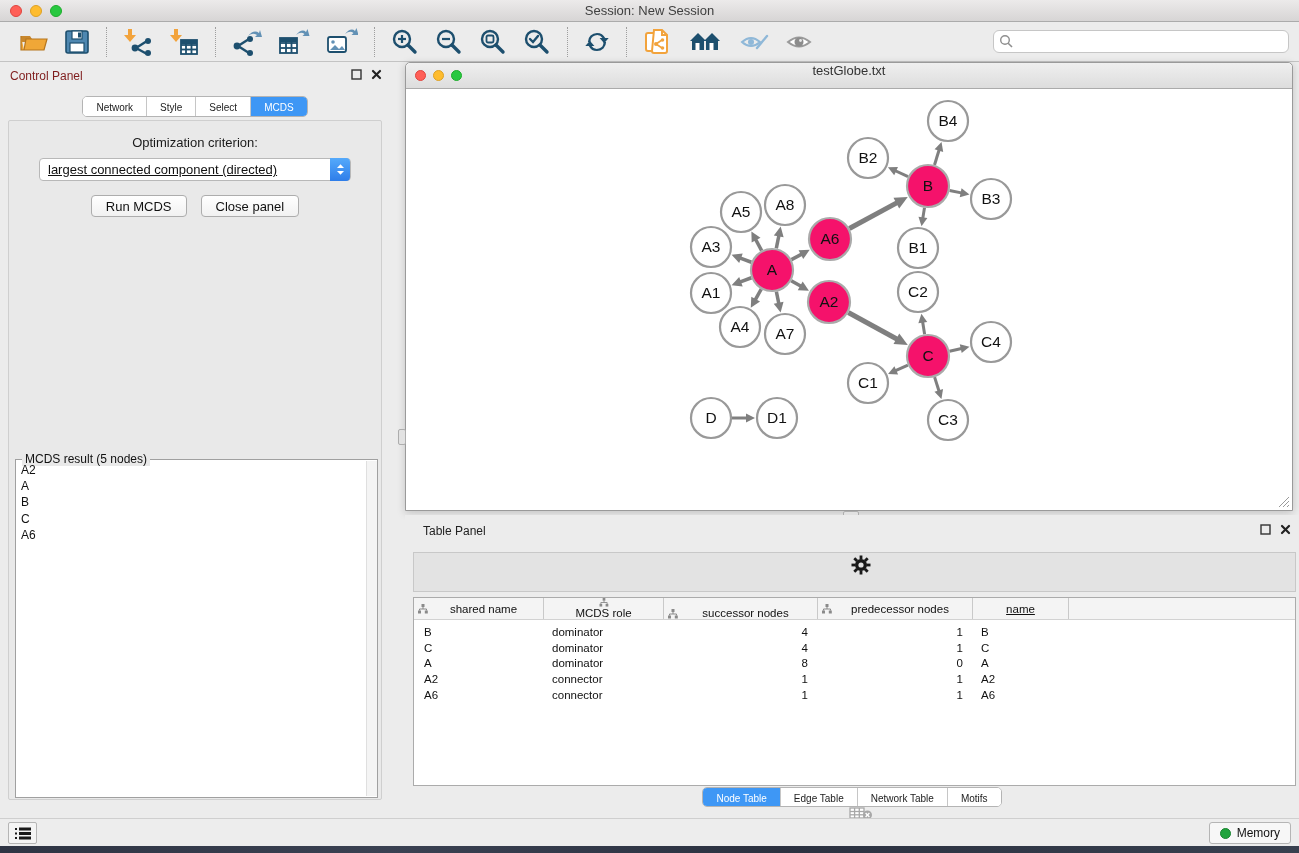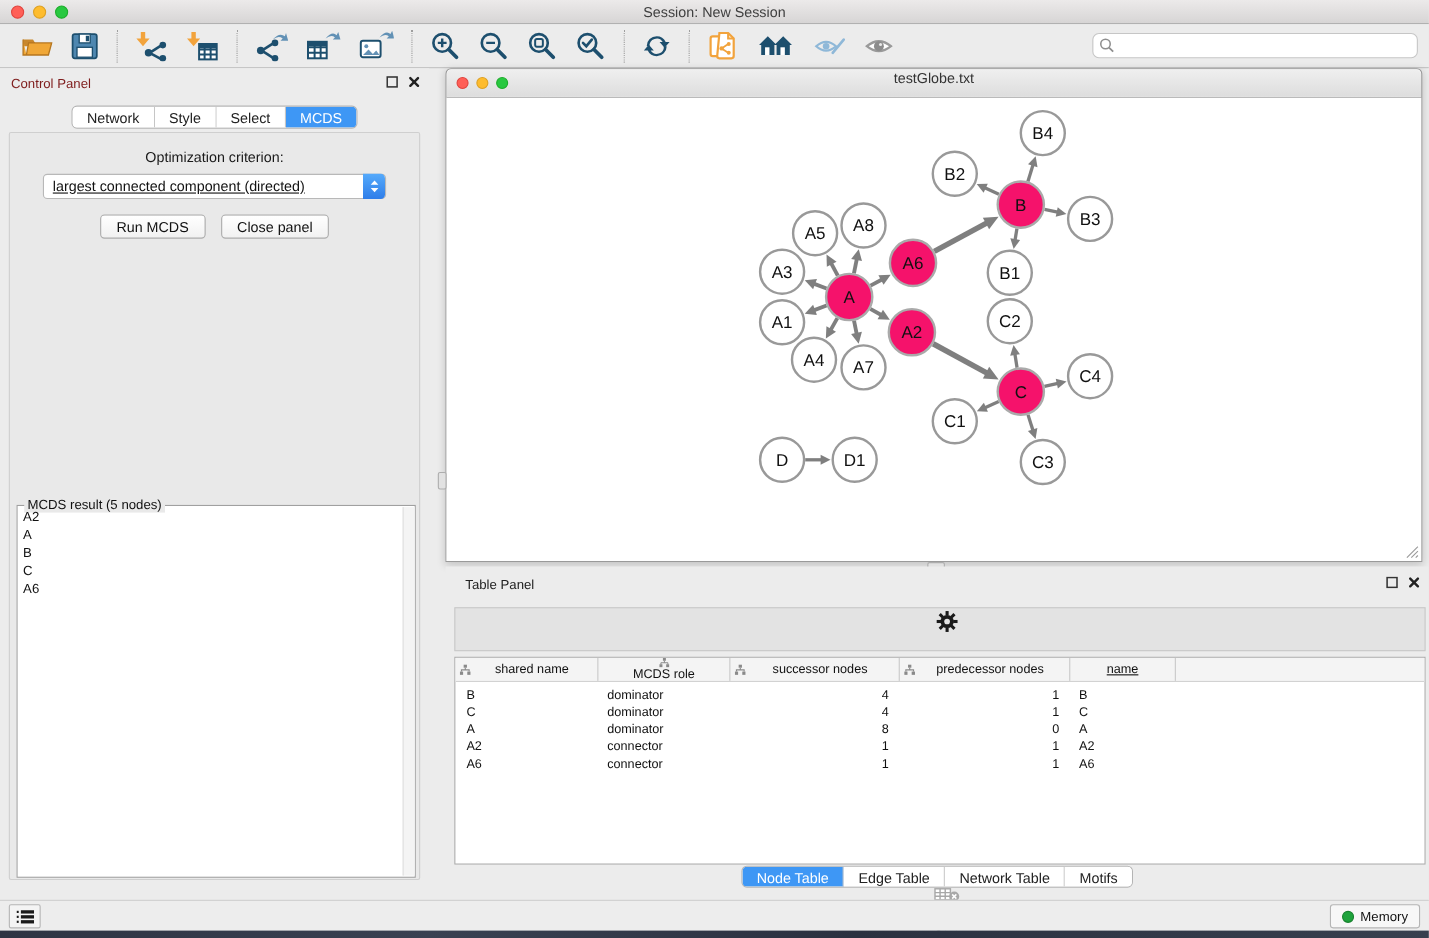--- a/index.html
+++ b/index.html
@@ -26,21 +26,21 @@
   .tb-search input { width:100%; height:100%; border:1px solid #C6C6C6; border-radius:6px; padding-left:24px;
     font-size:12px; background:#FFFFFF; outline:none; color:#333; }
   .tb-search svg { position:absolute; left:6px; top:4px; }
 
   
   .control-panel { position:absolute; left:0; top:62px; width:390px; height:756px; background:#ECECEC; }
   .panel-header { position:relative; height:28px; }
   .panel-header .ph-title { position:absolute; left:10px; top:7px; font-size:12px; color:#7f1d1d; }
   .ph-icons { position:absolute; right:8px; top:7px; display:flex; gap:9px; }
   .seg { display:flex; justify-content:center; border:1px solid #B4B4B4; border-radius:5px; overflow:hidden; background:#FFF; height:21px; }
-  .seg-item { font-size:13px; color:#222; padding:2px 13px; background:#FFF; border-right:1px solid #C6C6C6; line-height:17px; }
+  .seg-item { font-size:10px; color:#222; padding:2px 13px; background:#FFF; border-right:1px solid #C6C6C6; line-height:17px; }
   .seg-item:last-child { border-right:none; }
   .seg-item.sel { background:#3E97F5; color:#FFF; }
   .ctl-tabs-row { display:flex; justify-content:center; margin-top:6px; }
   .ctl-body { position:absolute; left:8px; top:58px; width:374px; height:680px; background:#E9E9E9;
     border:1px solid #CFCFCF; border-radius:2px; }
   .opt-label { text-align:center; margin-top:14px; font-size:13px; color:#1A1A1A; }
   .dropdown { position:relative; margin:8px auto 0 auto; width:312px; height:23px; background:#FFF;
     border:1px solid #B8B8B8; border-radius:4px; font-size:13px; color:#111; line-height:21px; padding-left:8px;text-decoration:underline; }
   .dropdown .stepper { position:absolute; right:0; top:-1px; width:20px; height:23px;
     background:linear-gradient(180deg,#55AAFB,#2E7DE9); border-radius:0 4px 4px 0; display:flex; align-items:center; justify-content:center; }
@@ -577,21 +577,21 @@
                 <rect x="3.5" y="0" width="3" height="3"></rect>
                 <rect x="0" y="6.5" width="3" height="3"></rect>
                 <rect x="6.8" y="6.5" width="3" height="3"></rect>
               </g>
               <g stroke="#8A8A8A" stroke-width="1" fill="none">
                 <path d="M5 3 v2 M1.5 6.5 v-1.5 h7 v1.5"></path>
               </g>
             </svg>
             <span class="th-label">MCDS role</span>
           </div>
-          <div class="th" style="width: 154px;">
+          <div class="th" style="width: 154px; align-items: flex-end;">
             <svg width="10" height="10" viewBox="0 0 10 10">
               <g fill="#8A8A8A">
                 <rect x="3.5" y="0" width="3" height="3"></rect>
                 <rect x="0" y="6.5" width="3" height="3"></rect>
                 <rect x="6.8" y="6.5" width="3" height="3"></rect>
               </g>
               <g stroke="#8A8A8A" stroke-width="1" fill="none">
                 <path d="M5 3 v2 M1.5 6.5 v-1.5 h7 v1.5"></path>
               </g>
             </svg>

